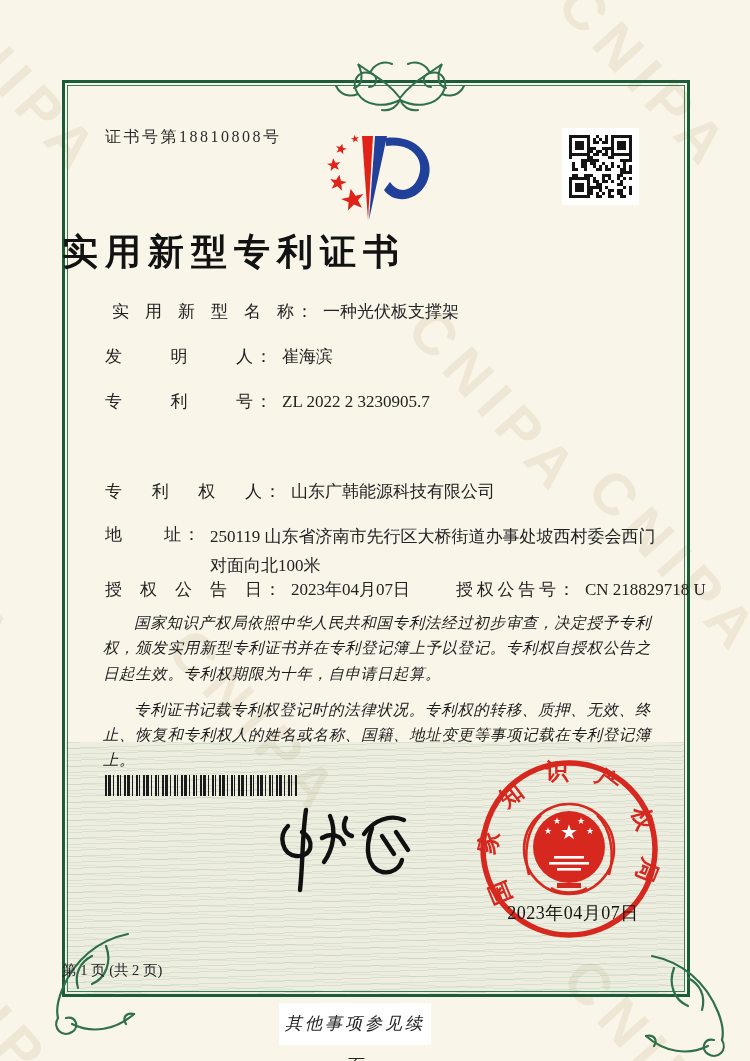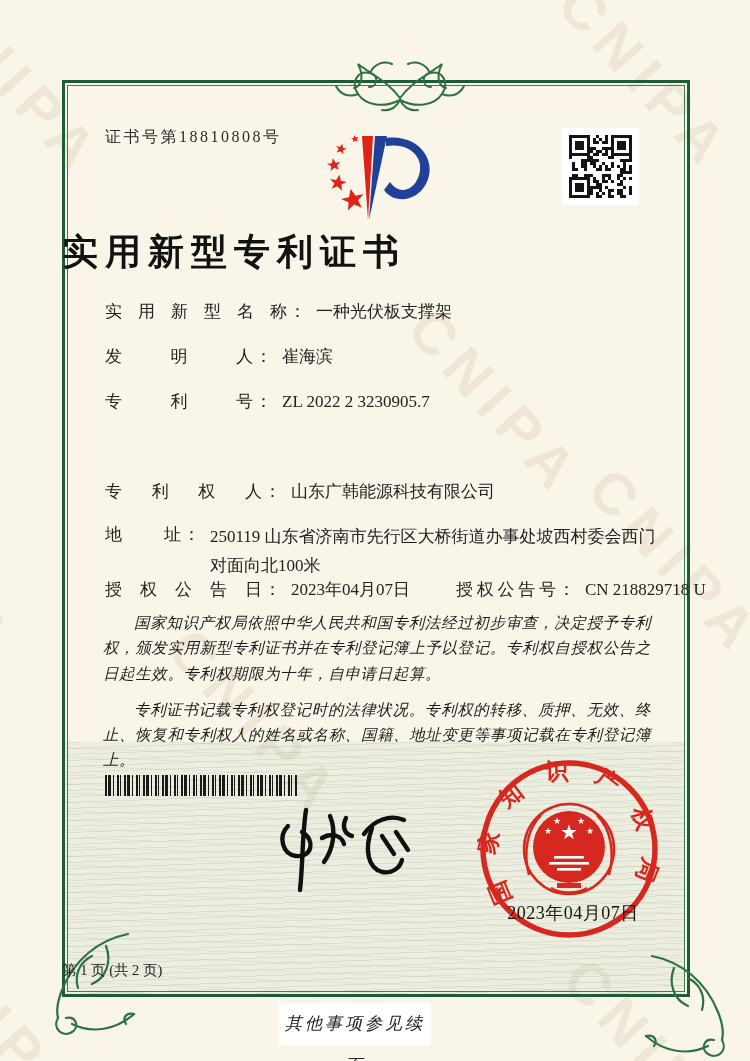--- a/index.html
+++ b/index.html
@@ -22,21 +22,21 @@
   .cert-no{position:absolute;left:105px;top:127px;font-size:16px;letter-spacing:2.5px;color:#2b2b2b;z-index:2;}
   .logo{position:absolute;left:310px;top:132px;z-index:2;}
   .qr{position:absolute;left:562px;top:128px;width:63px;height:63px;background:#fff;
       padding:7px;z-index:2;display:grid;grid-template-columns:repeat(21,3px);grid-template-rows:repeat(21,3px);}
   .qr .m{background:#141414;}
   .title{position:absolute;left:62px;top:228px;width:628px;font-size:36px;
          font-weight:bold;letter-spacing:7px;color:#121212;z-index:2;}
   
   .f-row{position:absolute;left:105px;font-size:17px;color:#222;z-index:2;}
   .lb{display:inline-block;text-align:justify;text-align-last:justify;text-justify:inter-character;vertical-align:top;}
-  .w6{width:182px;} .w3{width:148px;} .w5{width:157px;} .w2{width:76px;} .w5b{width:100px;}
+  .w6{width:182px;margin-left:7px;} .w3{width:148px;} .w5{width:157px;} .w2{width:76px;} .w5b{width:100px;}
   .cl{margin-left:2px;} .vl{margin-left:10px;}
   .addr-v{display:inline-block;width:458px;line-height:1.7;vertical-align:top;}
   .grp2{margin-left:46px;}
   
   .paras{position:absolute;left:103px;top:610px;width:548px;z-index:2;font-family:Liberation Serif, serif;}
   .paras p{margin:0 0 11px 0;text-indent:2em;font-size:15.5px;line-height:1.63;
            font-style:italic;letter-spacing:.6px;color:#1c1c1c;text-align:justify;}
   .barcode{position:absolute;left:105px;top:775px;width:193px;height:21px;z-index:2;
     background:repeating-linear-gradient(90deg,
       #1a1a1a 0 2px, rgba(0,0,0,0) 2px 3px,

